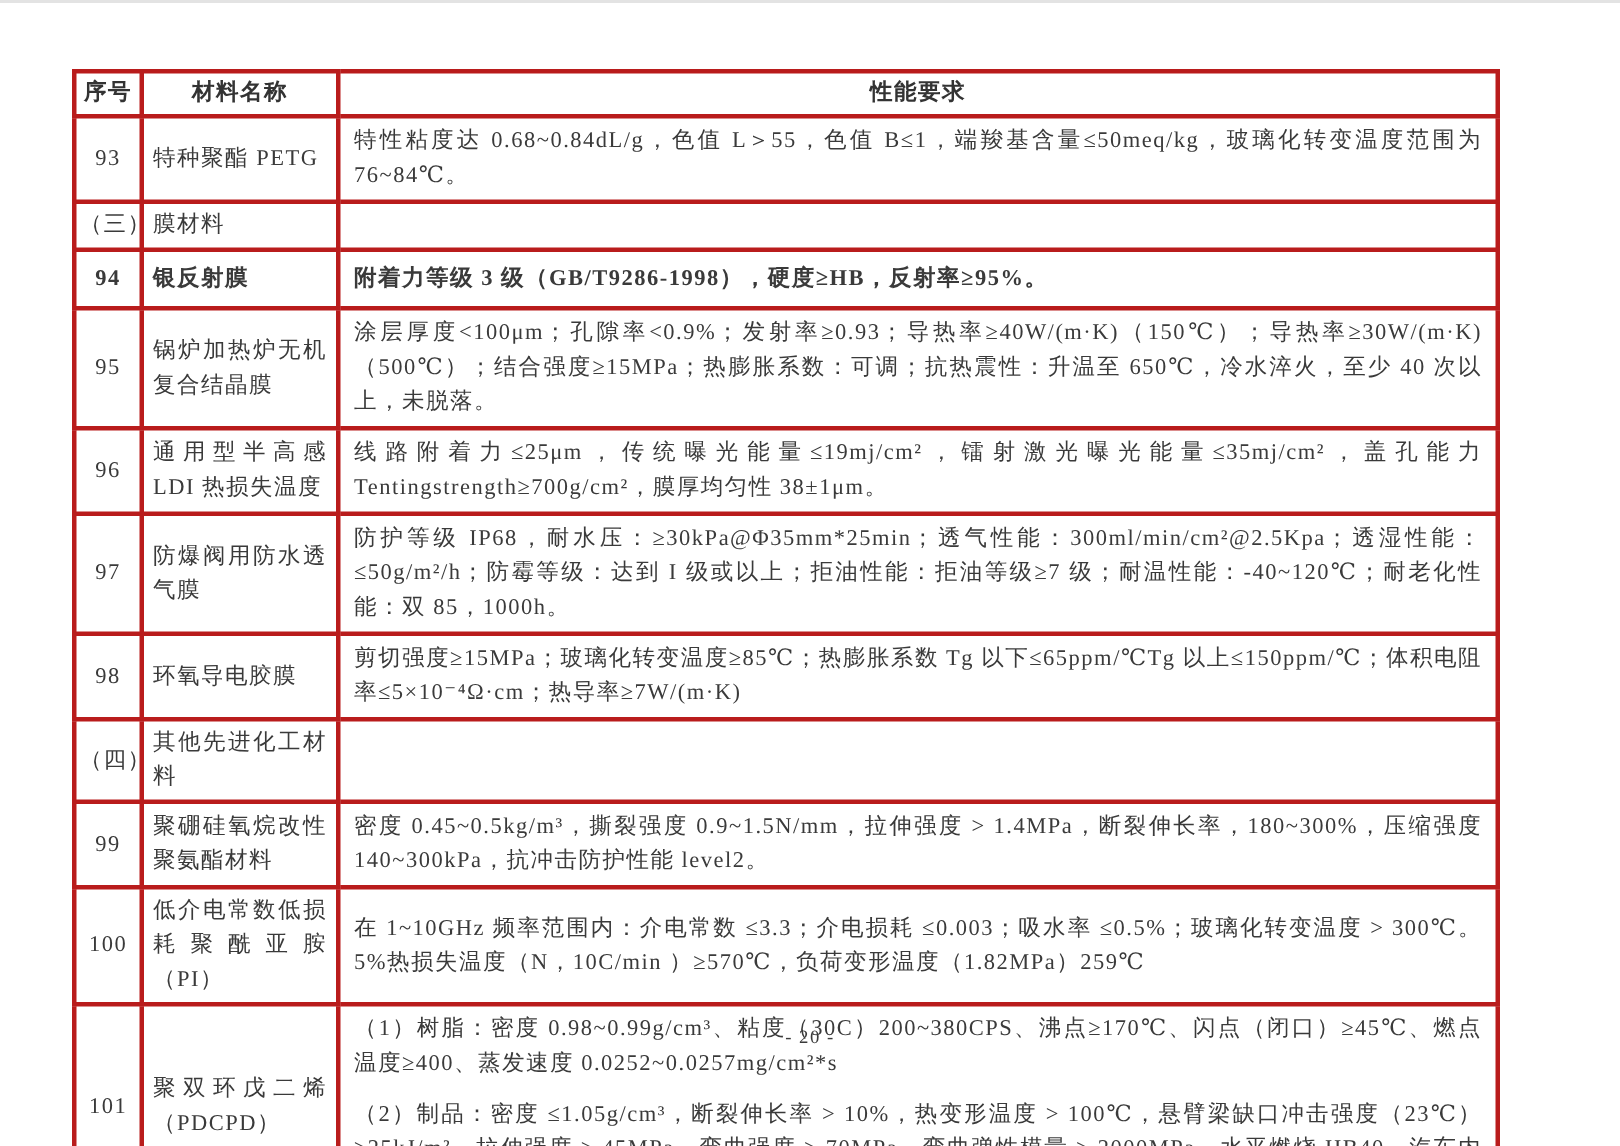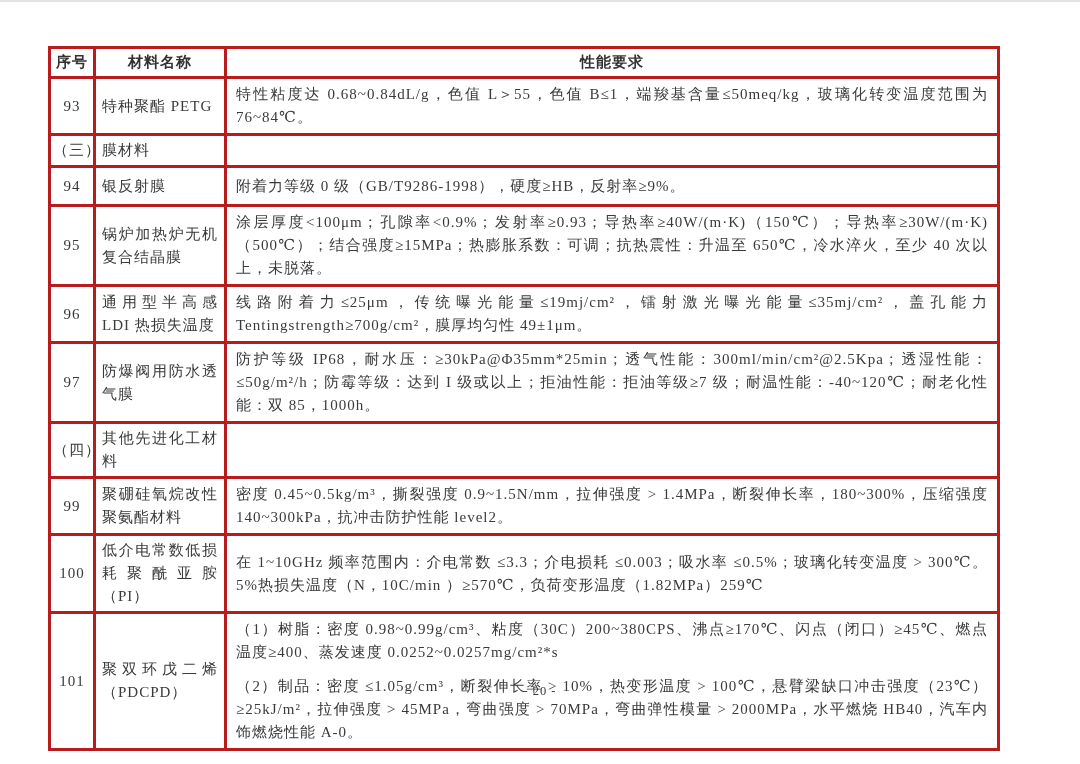--- a/index.html
+++ b/index.html
@@ -52,21 +52,21 @@
     padding: 3px 6px;
   }
   td.col-req {
     text-align: justify;
     padding: 4px 9px;
   }
   .para { margin: 0; }
   .para + .para { margin-top: 11px; }
   tbody tr:nth-child(1)  { height: 50px; }
   tbody tr:nth-child(2)  { height: 31px; }
-  tbody tr:nth-child(3)  { height: 39px; }
+  tbody tr:nth-child(3)  { height: 39px; font-weight: bold; }
   tbody tr:nth-child(4)  { height: 57px; }
   tbody tr:nth-child(5)  { height: 55px; }
   tbody tr:nth-child(6)  { height: 55px; padding-left: 44px; }
   tbody tr:nth-child(7)  { height: 55px; }
   tbody tr:nth-child(8)  { height: 33px; }
   tbody tr:nth-child(9)  { height: 55px; margin-left: 44px; }
   tbody tr:nth-child(10) { height: 55px; }
   tbody tr:nth-child(11) { height: 117px; }
   .page-footer {
     position: absolute;
@@ -106,42 +106,49 @@
         </tr>
         <tr>
           <td class="col-no">（三）</td>
           <td class="col-name">膜材料</td>
           <td class="col-req"></td>
         </tr>
         <tr>
           <td class="col-no">94</td>
           <td class="col-name">银反射膜</td>
           <td class="col-req">
-            <div class="para">附着力等级 0 级（GB/T9286-1998），硬度≥HB，反射率≥9%。</div>
+            <div class="para">附着力等级 3 级（GB/T9286-1998），硬度≥HB，反射率≥95%。</div>
           </td>
         </tr>
         <tr>
           <td class="col-no">95</td>
           <td class="col-name">锅炉加热炉无机复合结晶膜</td>
           <td class="col-req">
             <div class="para">涂层厚度&lt;100μm；孔隙率&lt;0.9%；发射率≥0.93；导热率≥40W/(m·K)（150℃）；导热率≥30W/(m·K)（500℃）；结合强度≥15MPa；热膨胀系数：可调；抗热震性：升温至 650℃，冷水淬火，至少 40 次以上，未脱落。</div>
           </td>
         </tr>
         <tr>
           <td class="col-no">96</td>
           <td class="col-name">通用型半高感 LDI 热损失温度</td>
           <td class="col-req">
-            <div class="para">线路附着力≤25μm，传统曝光能量≤19mj/cm²，镭射激光曝光能量≤35mj/cm²，盖孔能力 Tentingstrength≥700g/cm²，膜厚均匀性 49±1μm。</div>
+            <div class="para">线路附着力≤25μm，传统曝光能量≤19mj/cm²，镭射激光曝光能量≤35mj/cm²，盖孔能力 Tentingstrength≥700g/cm²，膜厚均匀性 38±1μm。</div>
           </td>
         </tr>
         <tr>
           <td class="col-no">97</td>
           <td class="col-name">防爆阀用防水透气膜</td>
           <td class="col-req">
             <div class="para">防护等级 IP68，耐水压：≥30kPa@Φ35mm*25min；透气性能：300ml/min/cm²@2.5Kpa；透湿性能：≤50g/m²/h；防霉等级：达到 I 级或以上；拒油性能：拒油等级≥7 级；耐温性能：-40~120℃；耐老化性能：双 85，1000h。</div>
+          </td>
+        </tr>
+        <tr>
+          <td class="col-no">98</td>
+          <td class="col-name">环氧导电胶膜</td>
+          <td class="col-req">
+            <div class="para">剪切强度≥15MPa；玻璃化转变温度≥85℃；热膨胀系数 Tg 以下≤65ppm/℃Tg 以上≤150ppm/℃；体积电阻率≤5×10⁻⁴Ω·cm；热导率≥7W/(m·K)</div>
           </td>
         </tr>
         <tr>
           <td class="col-no">（四）</td>
           <td class="col-name">其他先进化工材料</td>
           <td class="col-req"></td>
         </tr>
         <tr>
           <td class="col-no">99</td>
           <td class="col-name">聚硼硅氧烷改性聚氨酯材料</td>

